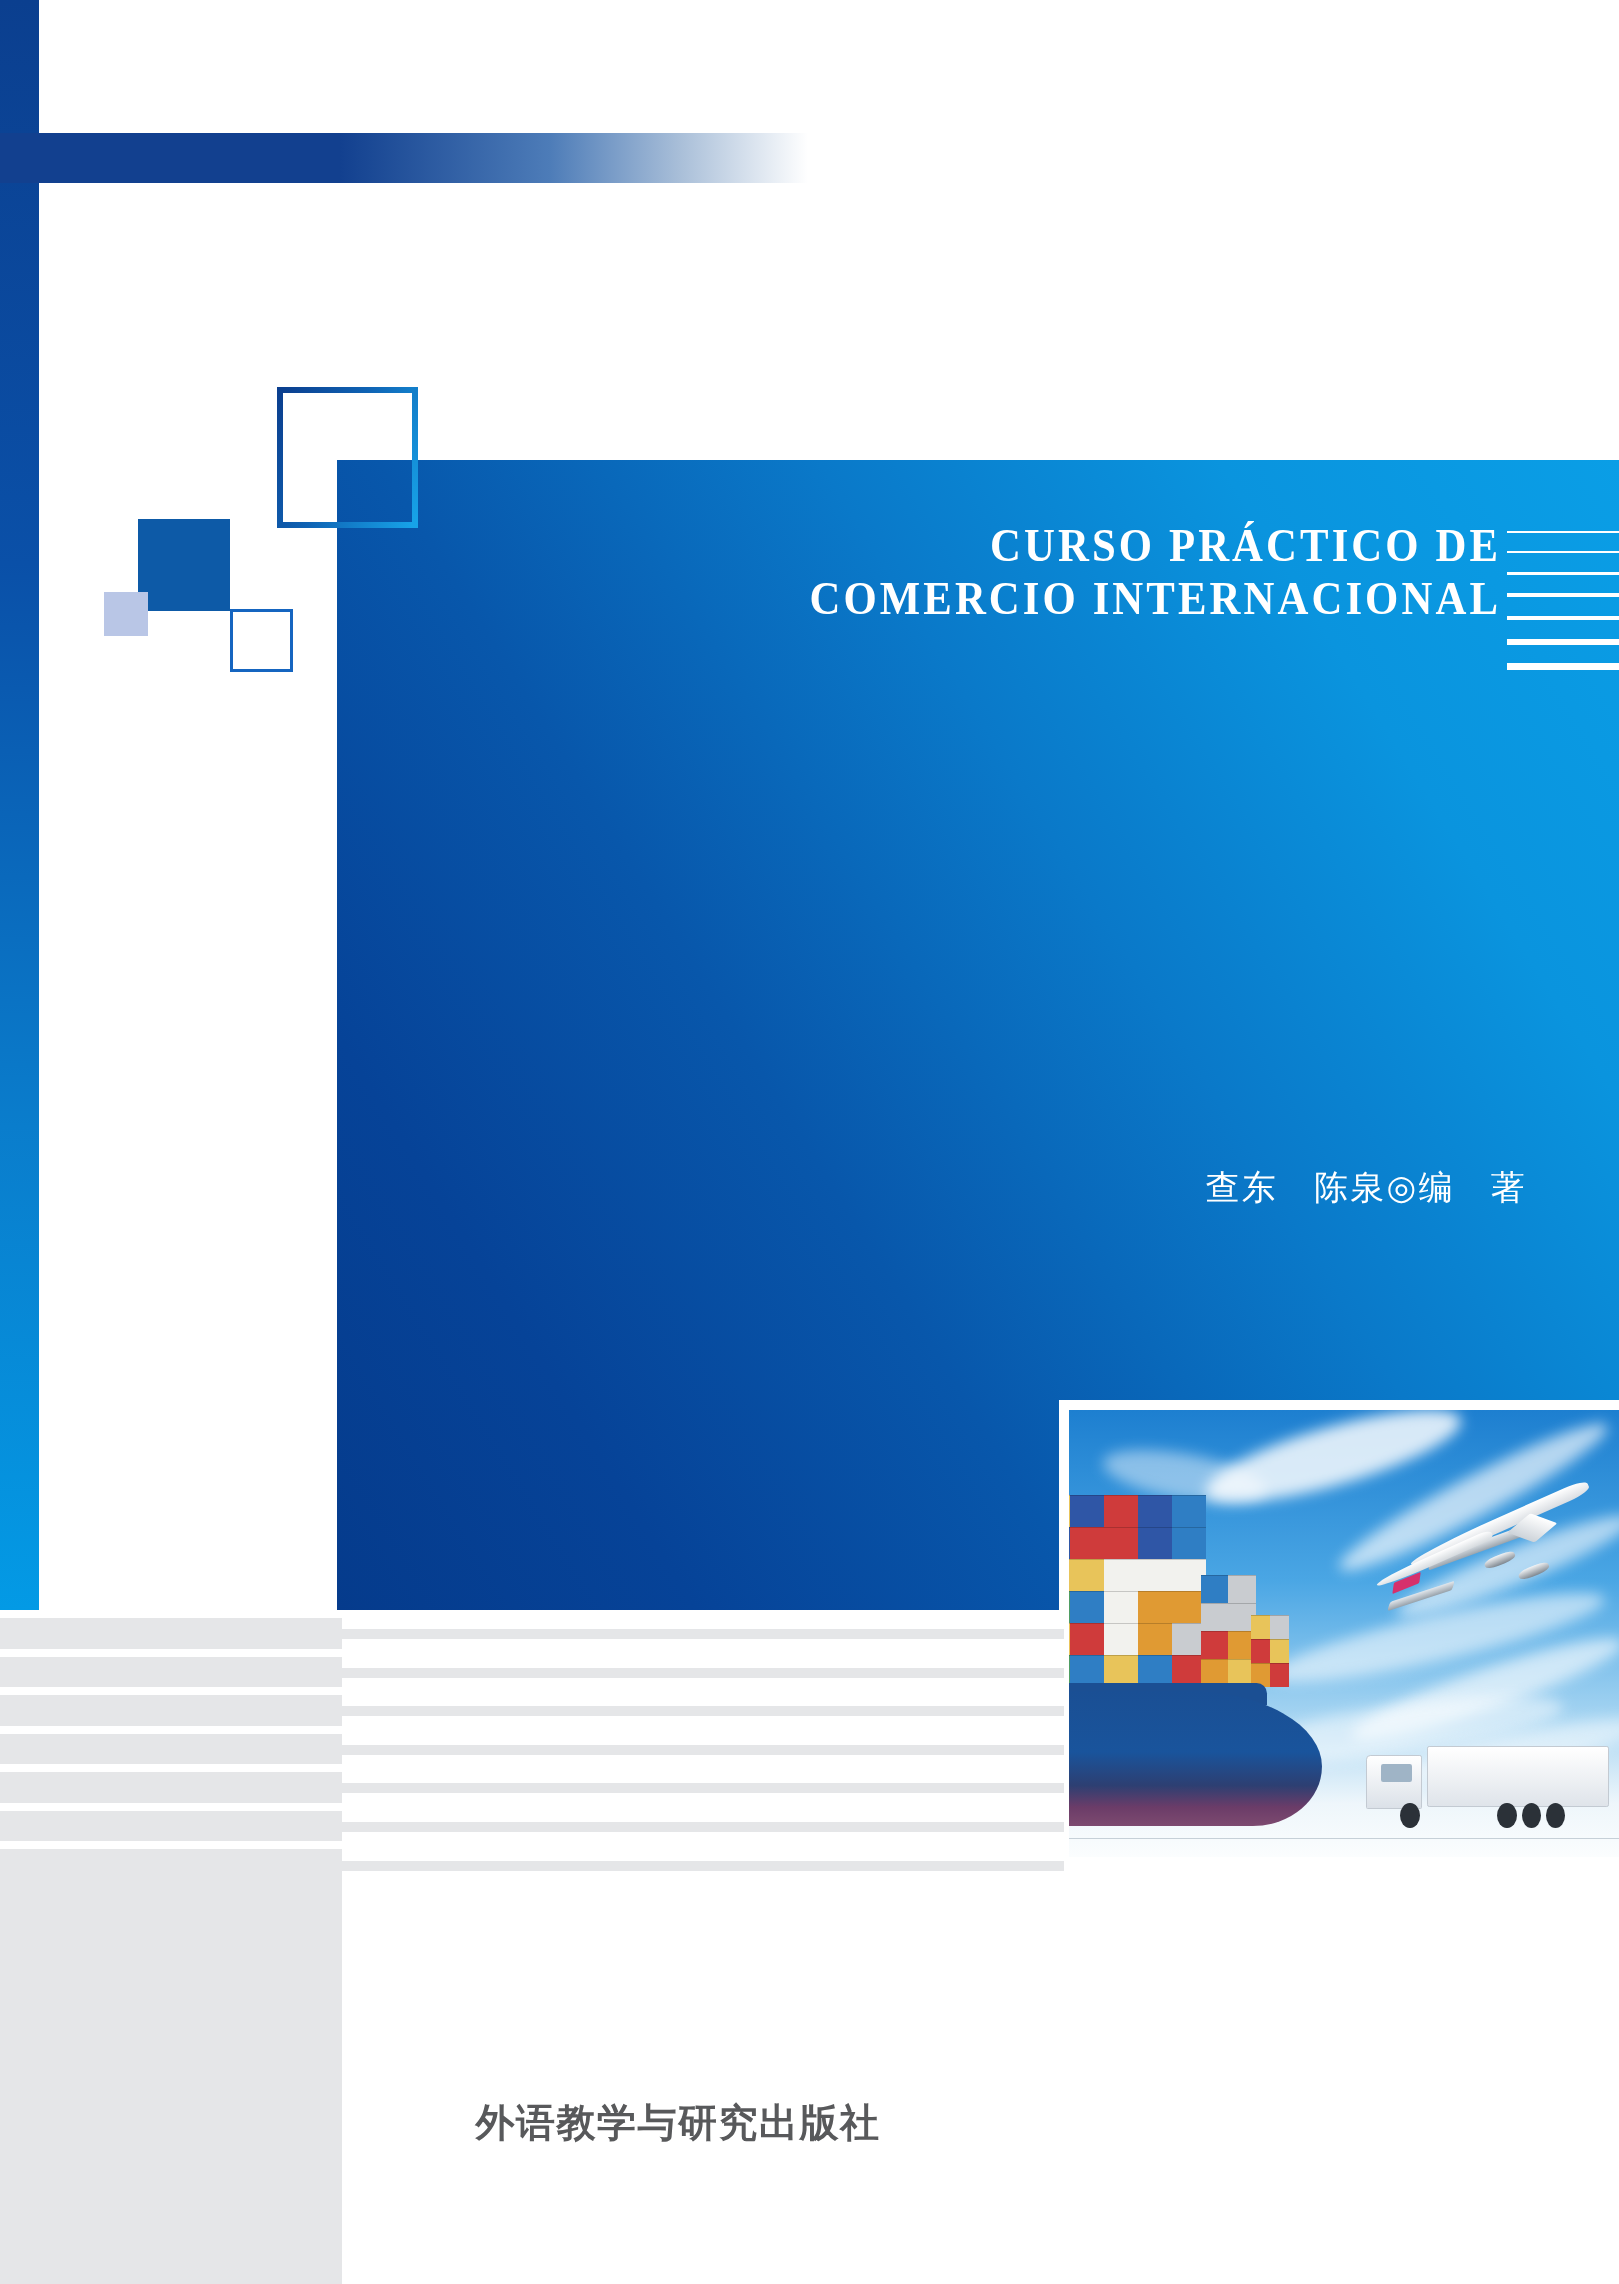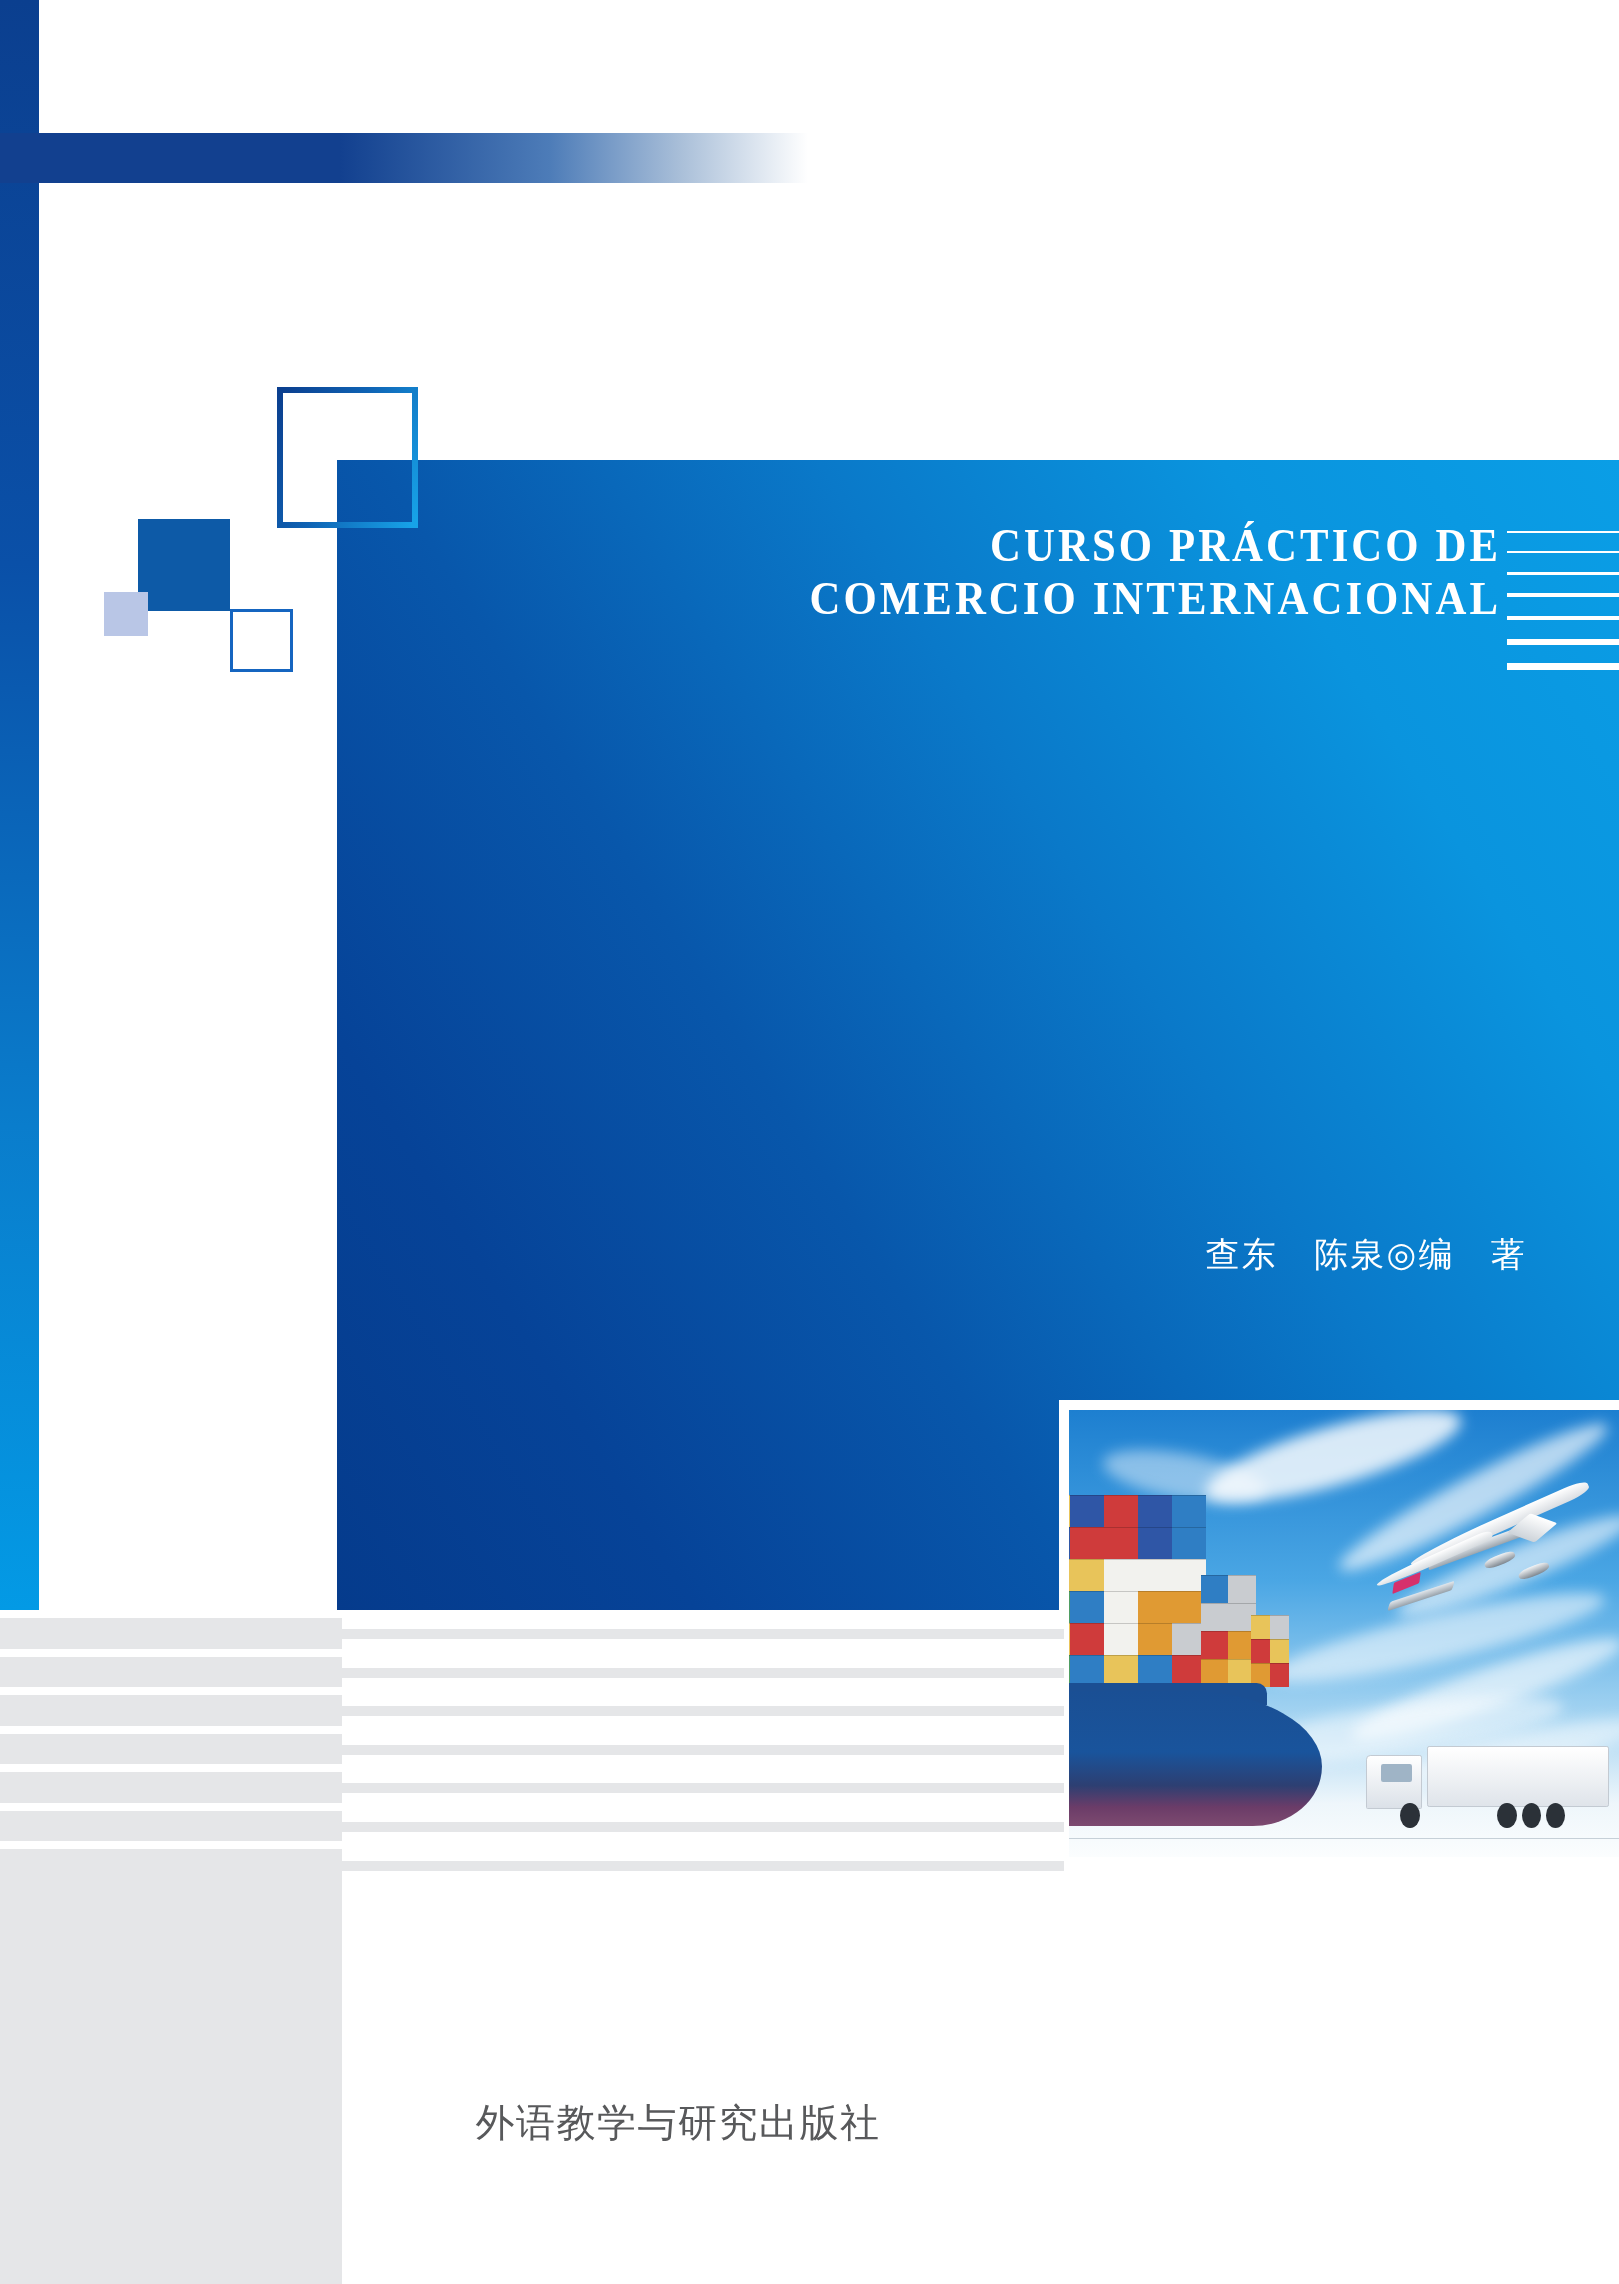--- a/index.html
+++ b/index.html
@@ -138,21 +138,21 @@
     font-weight:bold;
     font-size:152px;
     line-height:1.38;
     letter-spacing:3px;
   }
   .cn-title span{display:block;white-space:nowrap;}
 
   
   .authors{
     position:absolute;
-    left:337px; top:1232px;
+    left:337px; top:1165px;
     width:1190px;
     text-align:right;
     color:#ffffff;
     font-size:34px;
     letter-spacing:2.2px;
     white-space:nowrap;
   }
 
   
   .photo-frame{
@@ -265,20 +265,21 @@
   
   .publisher{
     position:absolute;
     left:0; top:2096px;
     width:1356px;
     text-align:center;
     color:#58595b;
     font-size:39px;
     letter-spacing:1.5px;
     white-space:nowrap;
+    font-weight:bold;
   }
 </style>
 </head>
 <body>
 
 <div id="cover">
 
   <div class="spine"></div>
 
   <div class="banner"></div>

